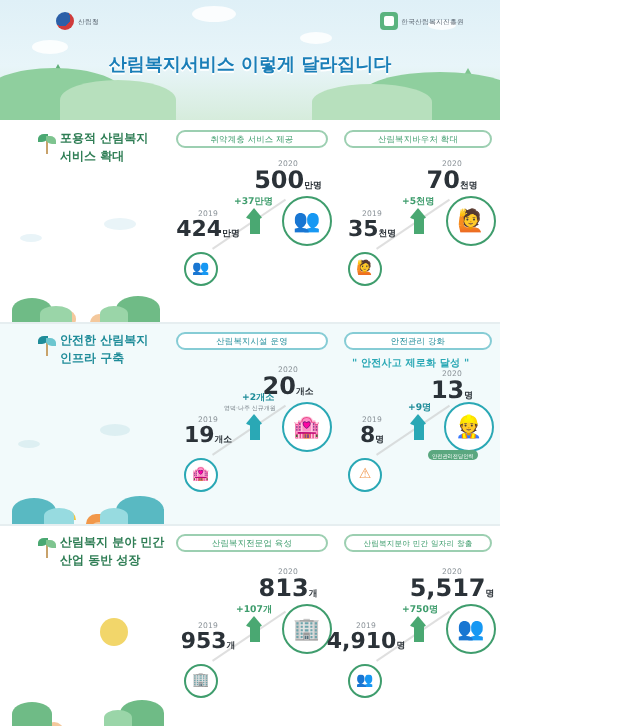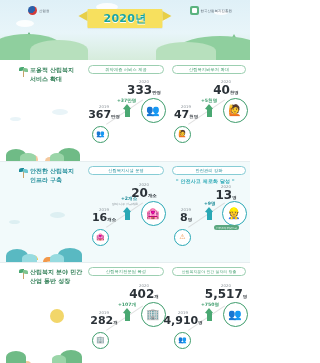--- a/index.html
+++ b/index.html
@@ -141,23 +141,21 @@
     <div class="logo left">
       <span class="logo-mark gov"></span>
       <span class="logo-text">산림청</span>
     </div>
 
     <div class="logo right">
       <span class="logo-mark kfwi"></span>
       <span class="logo-text">한국산림복지진흥원</span>
     </div>
 
-    <div class="ribbon">
-      <div class="ribbon-text">2020년</div>
-    </div>
+    <div class="subtitle">산림복지서비스 이렇게 달라집니다</div>
   </div>
 
   <div class="section green">
     <div class="sec-title">
       <span class="sprout">
         <span class="stem"></span>
         <span class="leafL" style="background:#4aa872;"></span>
         <span class="leafR" style="background:#7ec48f;"></span>
       </span>
       <span class="sec-title-text" style="color:#2f7e55;">포용적 산림복지
@@ -187,48 +185,48 @@
       <div class="bush" style="right:18px;width:14px;height:8px;background:#9ad5a8;"></div>
     </div>
 
     <div class="card-label" style="left:88px;top:5px;width:76px;border:.6px solid #9ccfb1;color:#3f9d6d;">취약계층 서비스 제공</div>
     <div class="card-label" style="left:172px;top:5px;width:74px;border:.6px solid #9ccfb1;color:#3f9d6d;">산림복지바우처 확대</div>
 
     <div class="stat" style="left:86px;top:18px;">
       <div class="conn" style="left:20px;top:46px;width:44px;background:#bfbfbf;transform:rotate(-34deg);"></div>
       <div class="yr-new">
         <div class="yr-lab">2020</div>
-        <div class="yr-val"><span>333</span><span class="unit">만명</span></div>
+        <div class="yr-val"><span>500</span><span class="unit">만명</span></div>
       </div>
       <div class="yr-old">
         <div class="yr-lab">2019</div>
-        <div class="yr-val"><span>367</span><span class="unit">만명</span></div>
+        <div class="yr-val"><span>424</span><span class="unit">만명</span></div>
       </div>
       <div class="arrow-up" style="left:36px;top:26px;">
         <div class="head" style="border-bottom:6px solid #4aa872;"></div>
         <div class="shaft" style="background:#4aa872;"></div>
       </div>
       <div class="delta" style="left:31px;top:20px;color:#3f9d6d;">+37만명</div>
       <div class="bubble big" style="left:55px;top:20px;border-color:#3f9d6d;">
         <span class="glyph" style="color:#f0954a;">👥</span>
       </div>
       <div class="bubble small" style="left:6px;top:48px;border-color:#3f9d6d;">
         <span class="glyph" style="color:#f0954a;">👥</span>
       </div>
     </div>
 
     <div class="stat" style="left:168px;top:18px;">
       <div class="conn" style="left:20px;top:46px;width:44px;background:#bfbfbf;transform:rotate(-34deg);"></div>
       <div class="yr-new">
         <div class="yr-lab">2020</div>
-        <div class="yr-val"><span>40</span><span class="unit">천명</span></div>
+        <div class="yr-val"><span>70</span><span class="unit">천명</span></div>
       </div>
       <div class="yr-old">
         <div class="yr-lab">2019</div>
-        <div class="yr-val"><span>47</span><span class="unit">천명</span></div>
+        <div class="yr-val"><span>35</span><span class="unit">천명</span></div>
       </div>
       <div class="arrow-up" style="left:36px;top:26px;">
         <div class="head" style="border-bottom:6px solid #4aa872;"></div>
         <div class="shaft" style="background:#4aa872;"></div>
       </div>
       <div class="delta" style="left:33px;top:20px;color:#3f9d6d;">+5천명</div>
       <div class="bubble big" style="left:55px;top:20px;border-color:#3f9d6d;">
         <span class="glyph" style="color:#f0954a;">🙋</span>
       </div>
       <div class="bubble small" style="left:6px;top:48px;border-color:#3f9d6d;">
@@ -276,21 +274,21 @@
     <div class="note" style="left:176px;top:17px;color:#2aa8b5;font-size:5px;">" 안전사고 제로화 달성 "</div>
 
     <div class="stat" style="left:86px;top:18px;">
       <div class="conn" style="left:20px;top:48px;width:44px;background:#bfbfbf;transform:rotate(-34deg);"></div>
       <div class="yr-new" style="top:3px;">
         <div class="yr-lab">2020</div>
         <div class="yr-val"><span>20</span><span class="unit">개소</span></div>
       </div>
       <div class="yr-old" style="top:28px;">
         <div class="yr-lab">2019</div>
-        <div class="yr-val"><span>16</span><span class="unit">개소</span></div>
+        <div class="yr-val"><span>19</span><span class="unit">개소</span></div>
       </div>
       <div class="arrow-up" style="left:36px;top:28px;">
         <div class="head" style="border-bottom:6px solid #2aa8b5;"></div>
         <div class="shaft" style="background:#2aa8b5;"></div>
       </div>
       <div class="delta" style="left:35px;top:17px;color:#1f8c99;">+2개소</div>
       <div class="delta-sub" style="left:26px;top:23px;">영덕·나주 신규개원</div>
       <div class="bubble big" style="left:55px;top:22px;border-color:#2aa8b5;">
         <span class="glyph" style="color:#f0954a;">🏩</span>
       </div>
@@ -351,25 +349,25 @@
       <div class="bush" style="right:16px;width:14px;height:8px;background:#9ad5a8;"></div>
     </div>
 
     <div class="card-label" style="left:88px;top:5px;width:76px;border:.6px solid #9ccfb1;color:#3f9d6d;">산림복지전문업 육성</div>
     <div class="card-label" style="left:172px;top:5px;width:74px;border:.6px solid #9ccfb1;color:#3f9d6d;font-size:3.8px;">산림복지분야 민간 일자리 창출</div>
 
     <div class="stat" style="left:86px;top:20px;">
       <div class="conn" style="left:20px;top:48px;width:44px;background:#bfbfbf;transform:rotate(-34deg);"></div>
       <div class="yr-new">
         <div class="yr-lab">2020</div>
-        <div class="yr-val"><span>402</span><span class="unit">개</span></div>
+        <div class="yr-val"><span>813</span><span class="unit">개</span></div>
       </div>
       <div class="yr-old" style="top:28px;">
         <div class="yr-lab">2019</div>
-        <div class="yr-val"><span>282</span><span class="unit">개</span></div>
+        <div class="yr-val"><span>953</span><span class="unit">개</span></div>
       </div>
       <div class="arrow-up" style="left:36px;top:26px;">
         <div class="head" style="border-bottom:6px solid #4aa872;"></div>
         <div class="shaft" style="background:#4aa872;"></div>
       </div>
       <div class="delta" style="left:32px;top:20px;color:#3f9d6d;">+107개</div>
       <div class="bubble big" style="left:55px;top:20px;border-color:#3f9d6d;">
         <span class="glyph" style="color:#f0954a;">🏢</span>
       </div>
       <div class="bubble small" style="left:6px;top:50px;border-color:#3f9d6d;">

